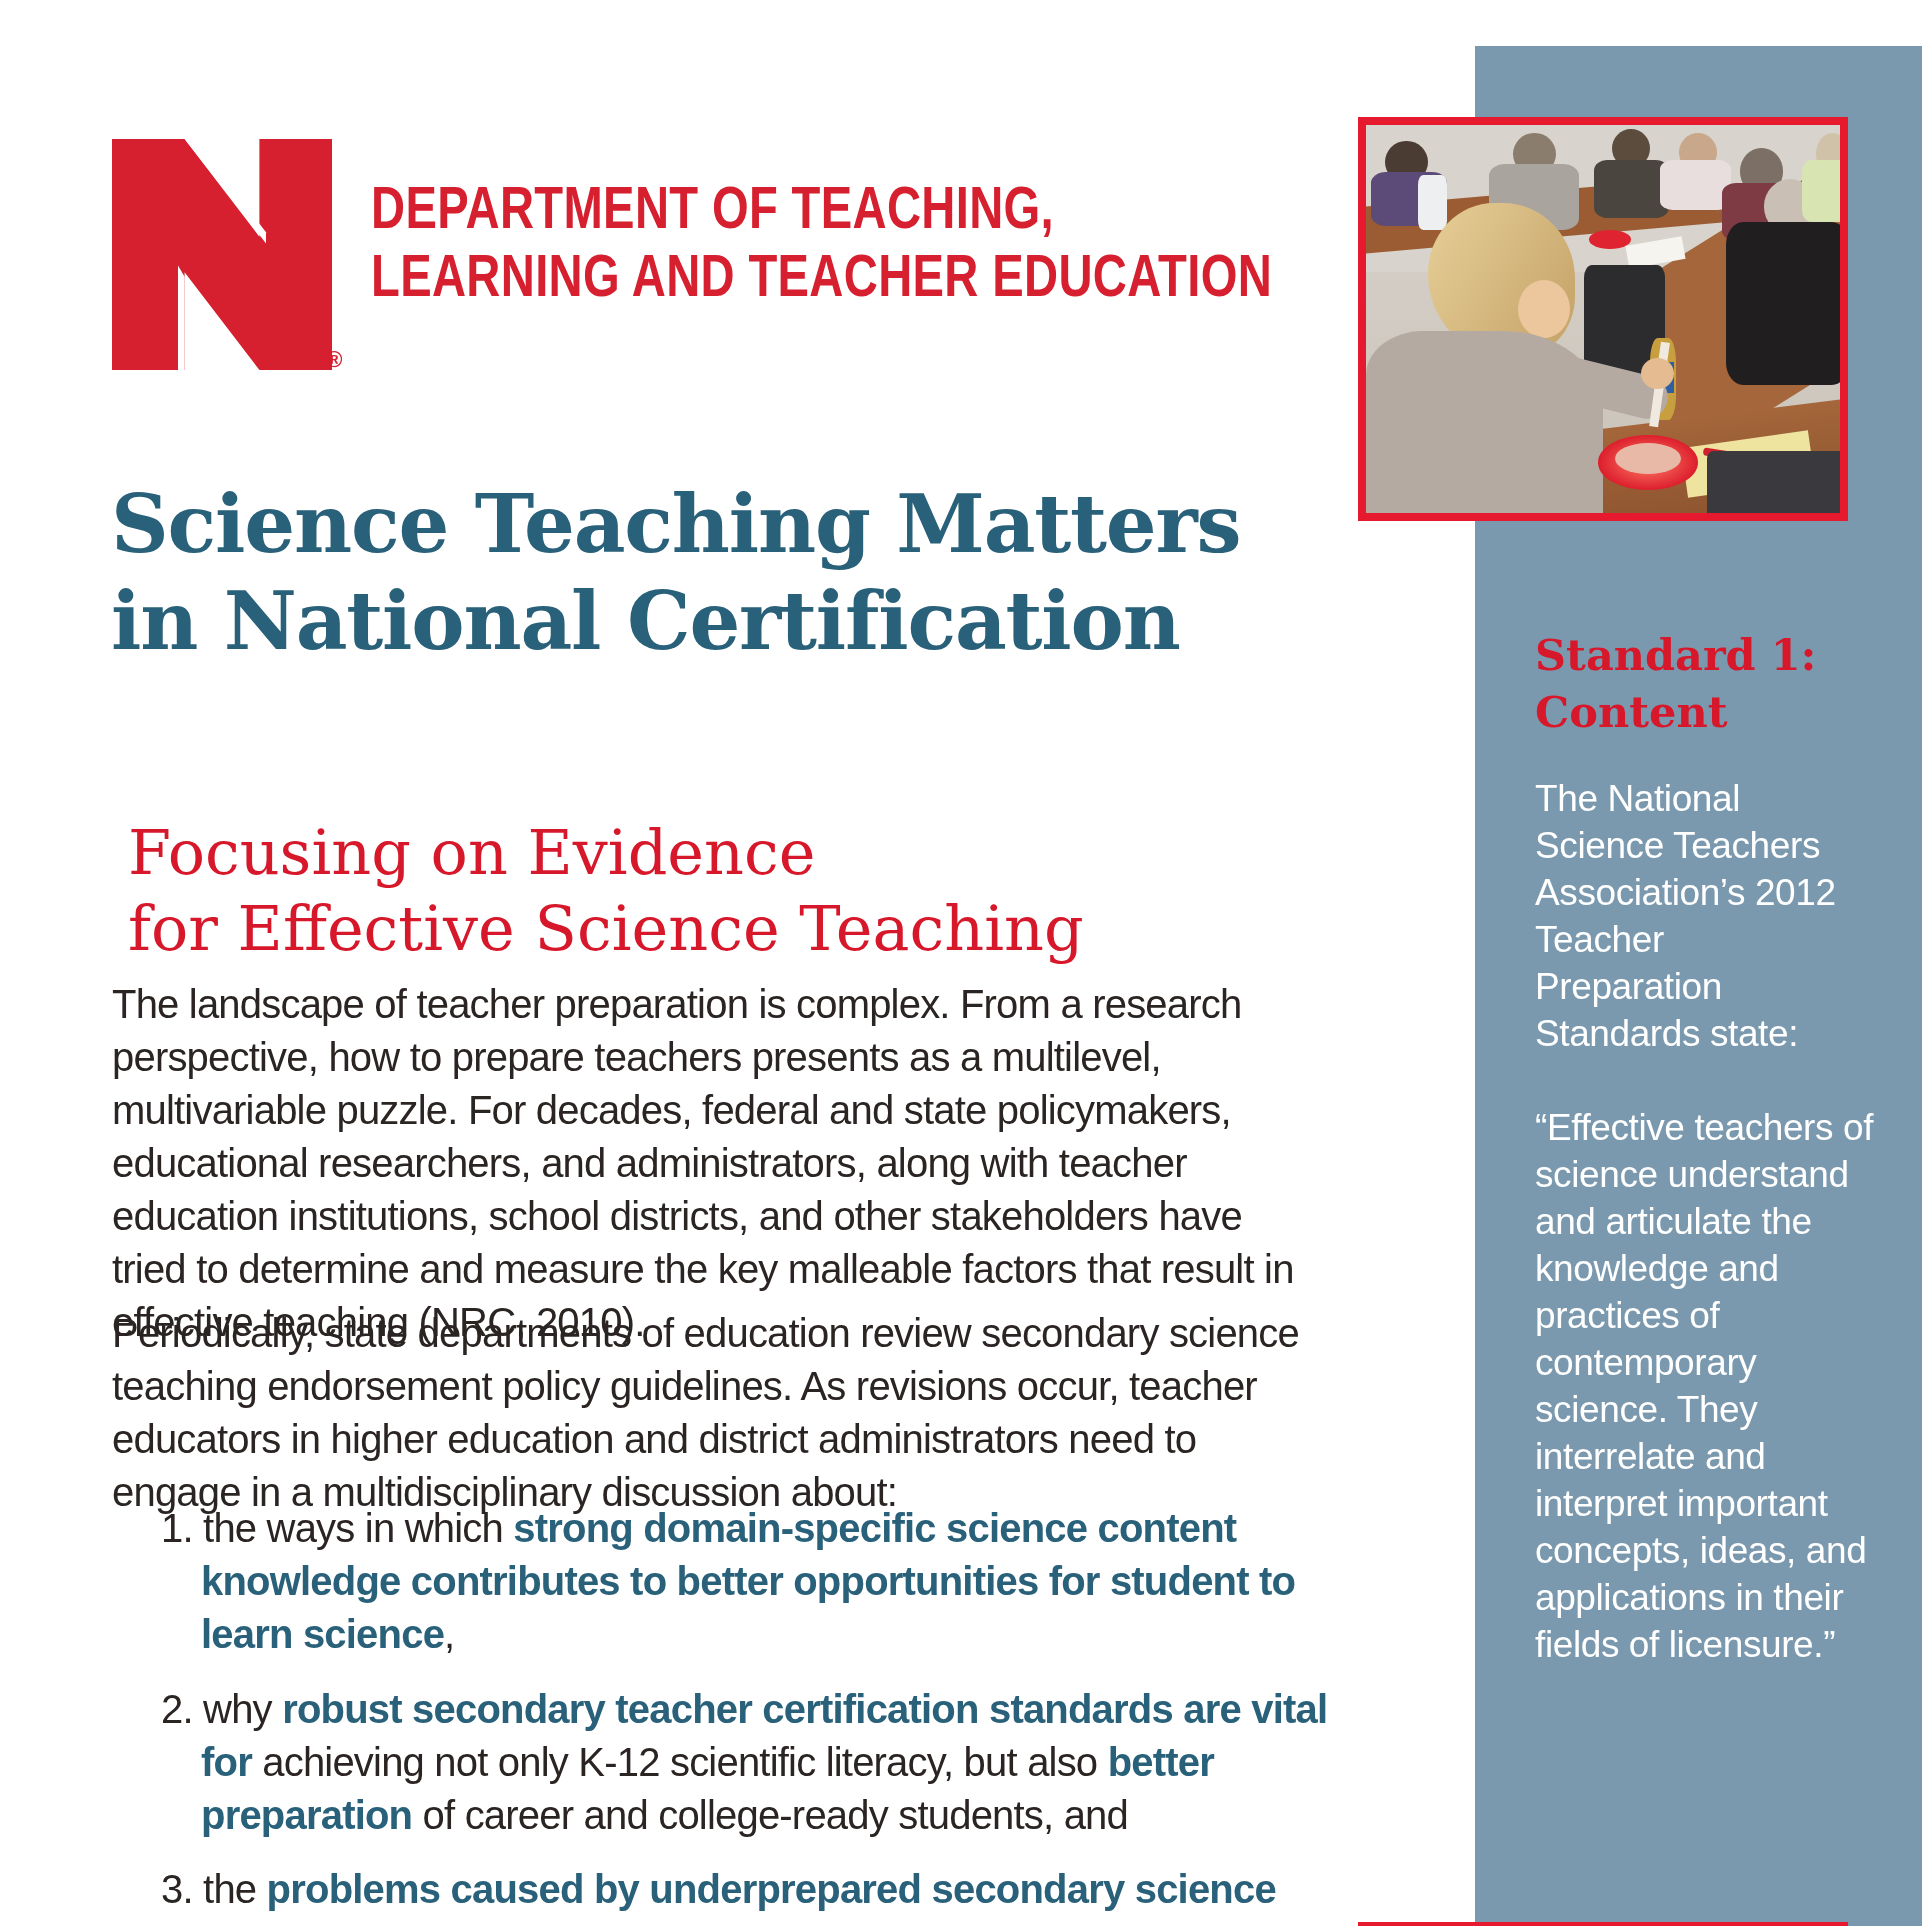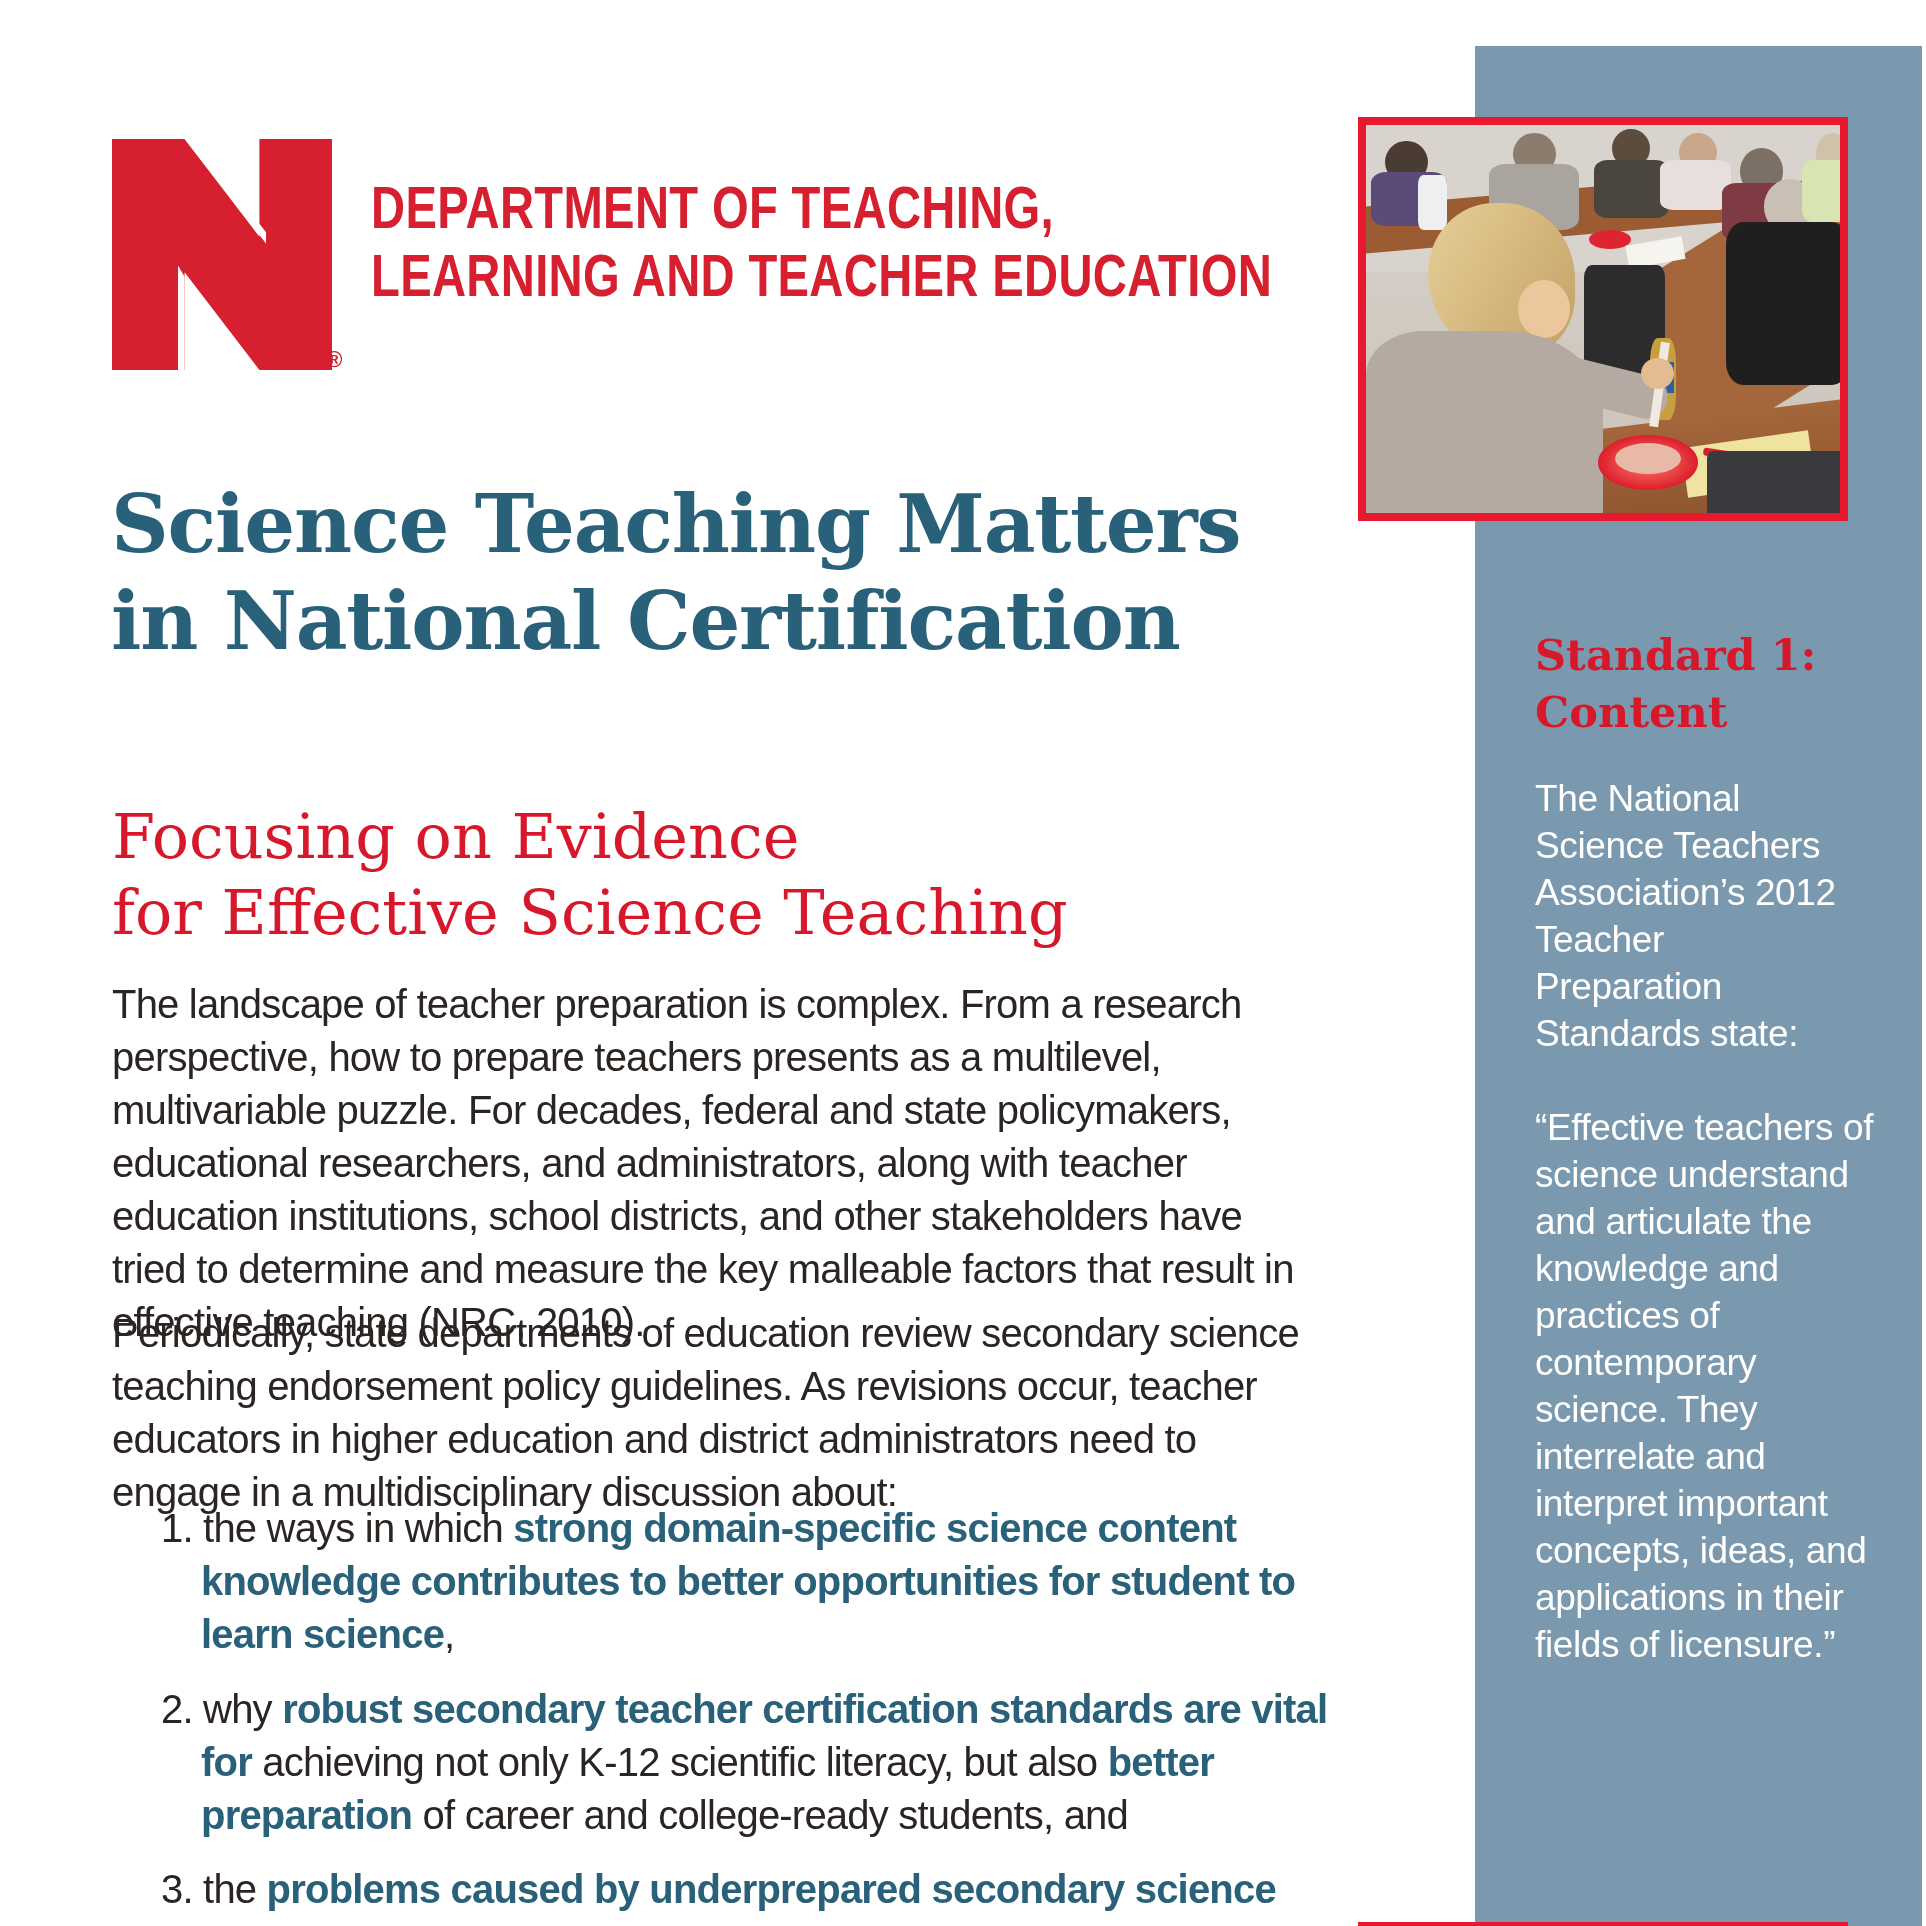--- a/index.html
+++ b/index.html
@@ -143,21 +143,21 @@
       <div class="ph pt-bowlin"></div>
       <div class="ph pt-laptop"></div>
     </div>
   </div>
 
   <h1 id="main-title" class="abs" style="margin:0">
     <span style="display:block">Science Teaching Matters</span>
     <span style="display:block">in National Certification</span>
   </h1>
 
-  <h2 id="subtitle" class="abs" style="margin:0">
+  <h2 id="subtitle" class="abs" style="margin:16px">
     <span style="display:block">Focusing on Evidence</span>
     <span style="display:block">for Effective Science Teaching</span>
   </h2>
 
   <p id="para-intro" class="abs bodytext" style="margin:0">The landscape of teacher preparation is complex. From a research perspective, how to prepare teachers presents as a multilevel, multivariable puzzle. For decades, federal and state policymakers, educational researchers, and administrators, along with teacher education institutions, school districts, and other stakeholders have tried to determine and measure the key malleable factors that result in effective teaching (NRC, 2010).</p>
 
   <p id="para-discussion" class="abs bodytext" style="margin:0">Periodically, state departments of education review secondary science teaching endorsement policy guidelines. As revisions occur, teacher educators in higher education and district administrators need to engage in a multidisciplinary discussion about:</p>
 
   <ol id="numbered-list" class="abs">
     <li><span>1. the ways in which </span><span class="hl">strong domain-specific science content knowledge contributes to better opportunities for student to learn science</span><span>,</span></li>

